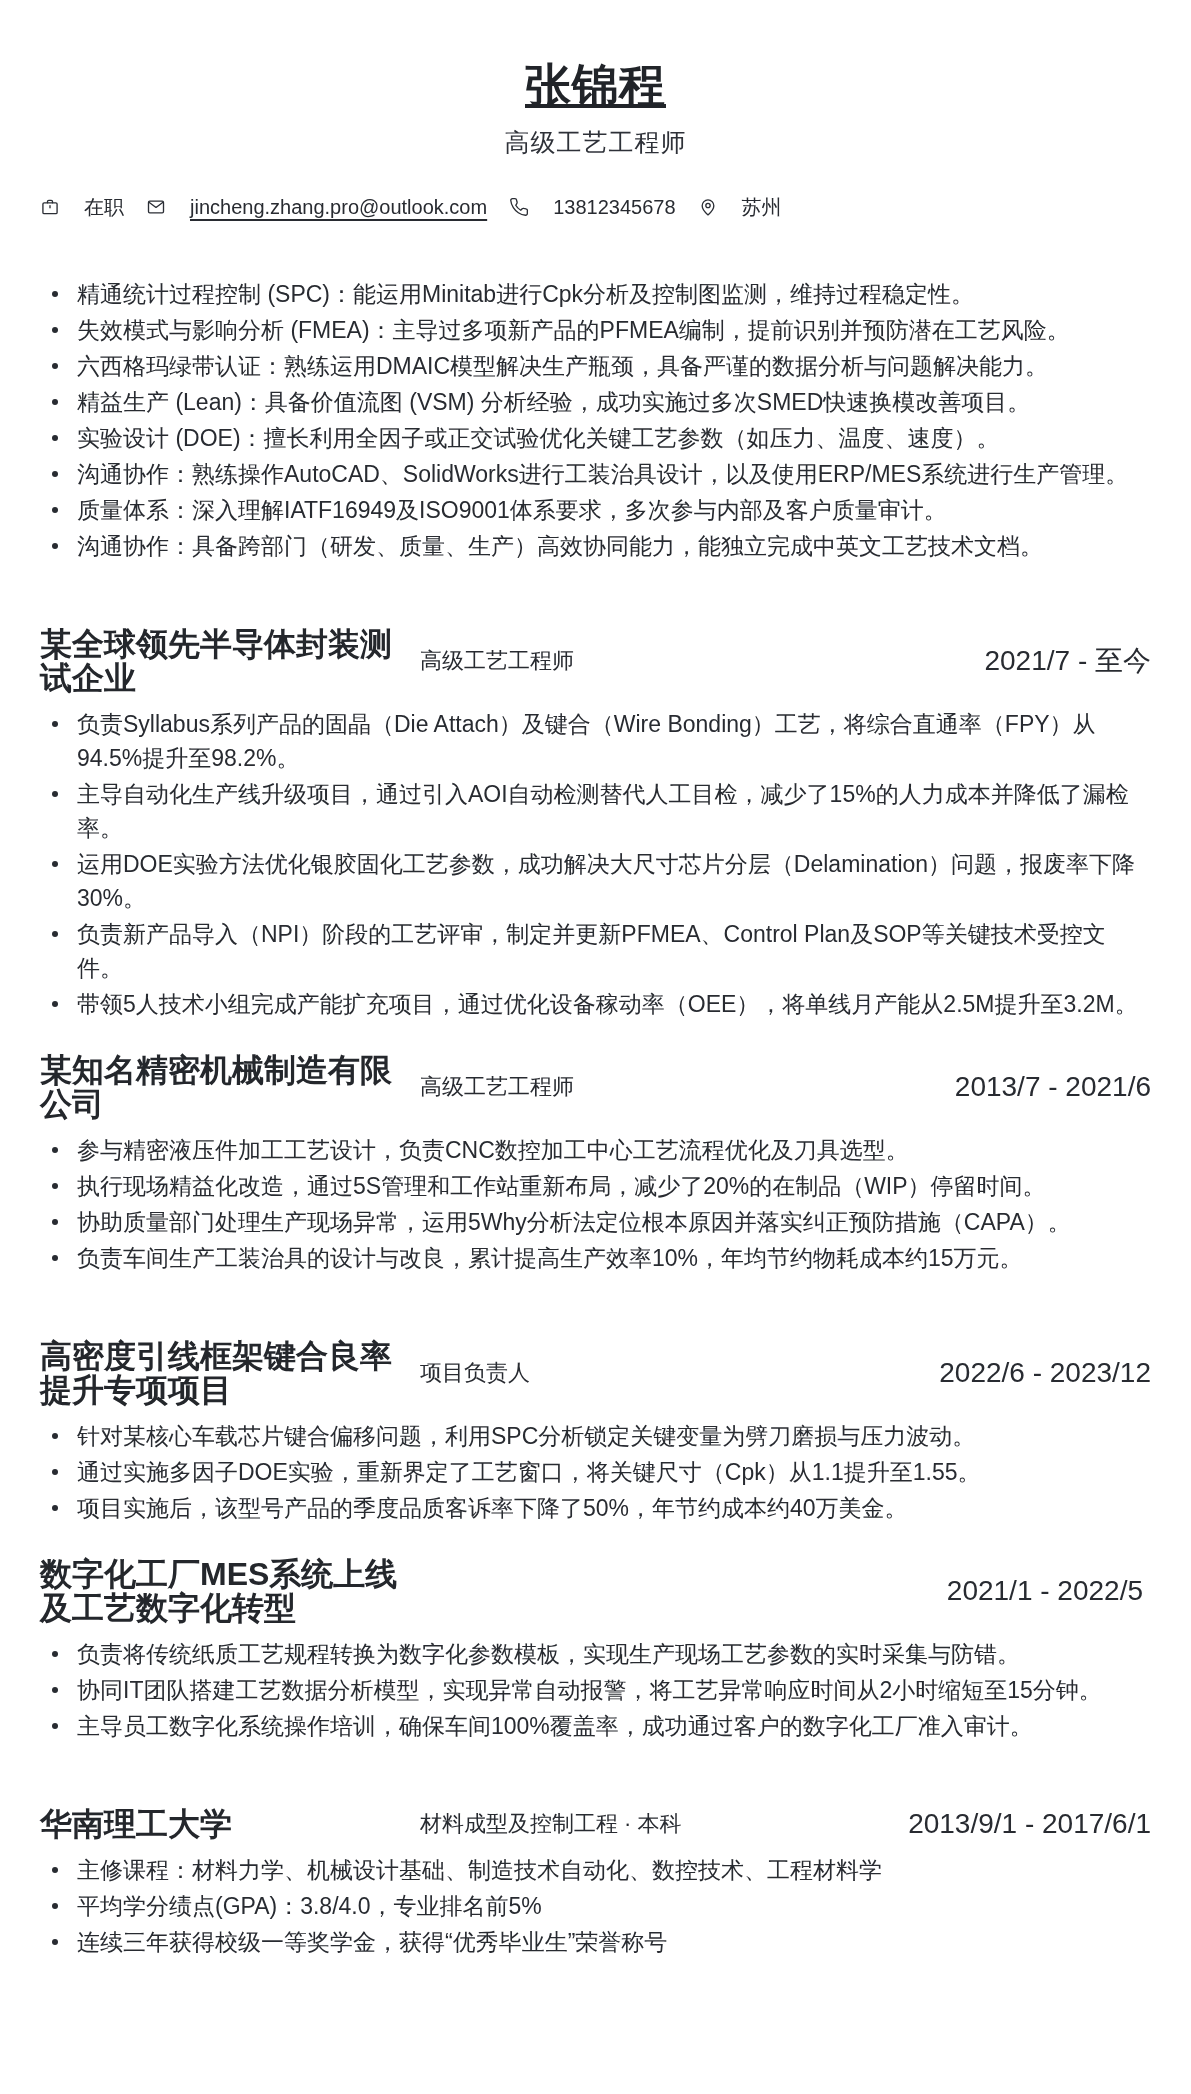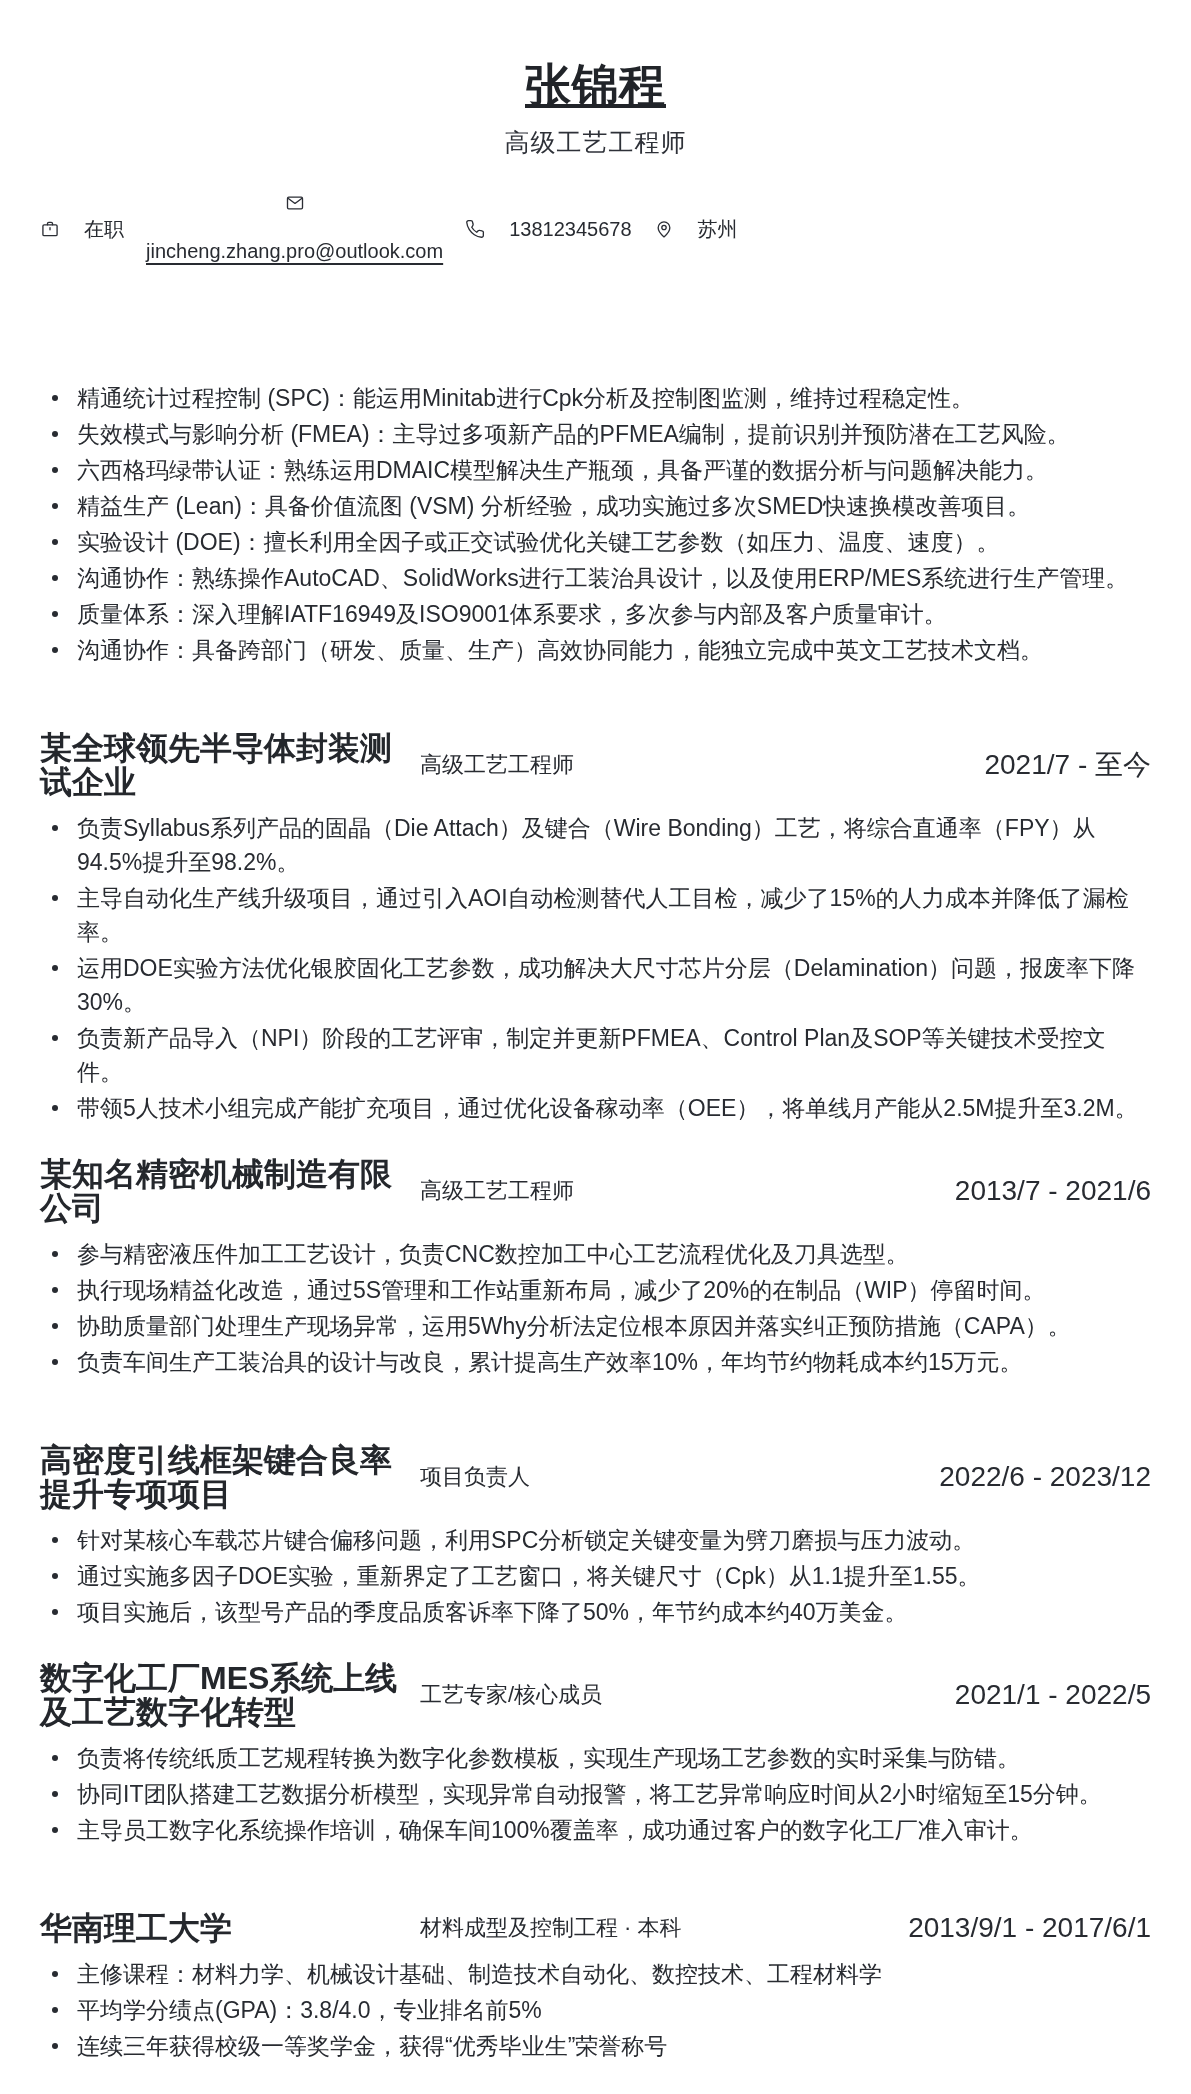--- a/index.html
+++ b/index.html
@@ -36,24 +36,24 @@
     margin-top: 34px;
     display: flex;
     align-items: center;
     gap: 22px;
     font-size: 20px;
     line-height: 28px;
     color: #282b31;
   }
   .citem { display: inline-flex; align-items: center; gap: 24px; white-space: nowrap; }
   .citem svg { flex: 0 0 auto; display: block; }
-  a.email-link { color: inherit; text-decoration: underline; text-underline-offset: 5px; text-decoration-thickness: 1.5px; cursor: pointer; flex-direction: column; }
+  a.email-link { color: inherit; text-decoration: underline; text-underline-offset: 5px; text-decoration-thickness: 1.5px; cursor: pointer; }
   
   .section { margin-top: 64px; }
-  .section.first { margin-top: 116px; }
+  .section.first { margin-top: 56px; }
   ul.bullets { list-style: none; margin-top: 12px; }
   .section > ul.bullets { margin-top: 0; }
   ul.bullets li {
     position: relative;
     padding-left: 37px;
     line-height: 34px;
     margin: 2px 0;
   }
   ul.bullets .dot {
     position: absolute;
@@ -173,21 +173,20 @@
         </div>
         <ul class="bullets">
           <li><span class="dot"></span><span class="btext">针对某核心车载芯片键合偏移问题，利用SPC分析锁定关键变量为劈刀磨损与压力波动。</span></li>
           <li><span class="dot"></span><span class="btext">通过实施多因子DOE实验，重新界定了工艺窗口，将关键尺寸（Cpk）从1.1提升至1.55。</span></li>
           <li><span class="dot"></span><span class="btext">项目实施后，该型号产品的季度品质客诉率下降了50%，年节约成本约40万美金。</span></li>
         </ul>
       </div>
       <div class="entry">
         <div class="entry-header">
           <div class="eh-left">数字化工厂MES系统上线及工艺数字化转型</div>
-          <div class="eh-mid">工艺专家/核心成员</div>
           <div class="eh-right">2021/1 - 2022/5</div>
         </div>
         <ul class="bullets">
           <li><span class="dot"></span><span class="btext">负责将传统纸质工艺规程转换为数字化参数模板，实现生产现场工艺参数的实时采集与防错。</span></li>
           <li><span class="dot"></span><span class="btext">协同IT团队搭建工艺数据分析模型，实现异常自动报警，将工艺异常响应时间从2小时缩短至15分钟。</span></li>
           <li><span class="dot"></span><span class="btext">主导员工数字化系统操作培训，确保车间100%覆盖率，成功通过客户的数字化工厂准入审计。</span></li>
         </ul>
       </div>
     </div>
 </section>

